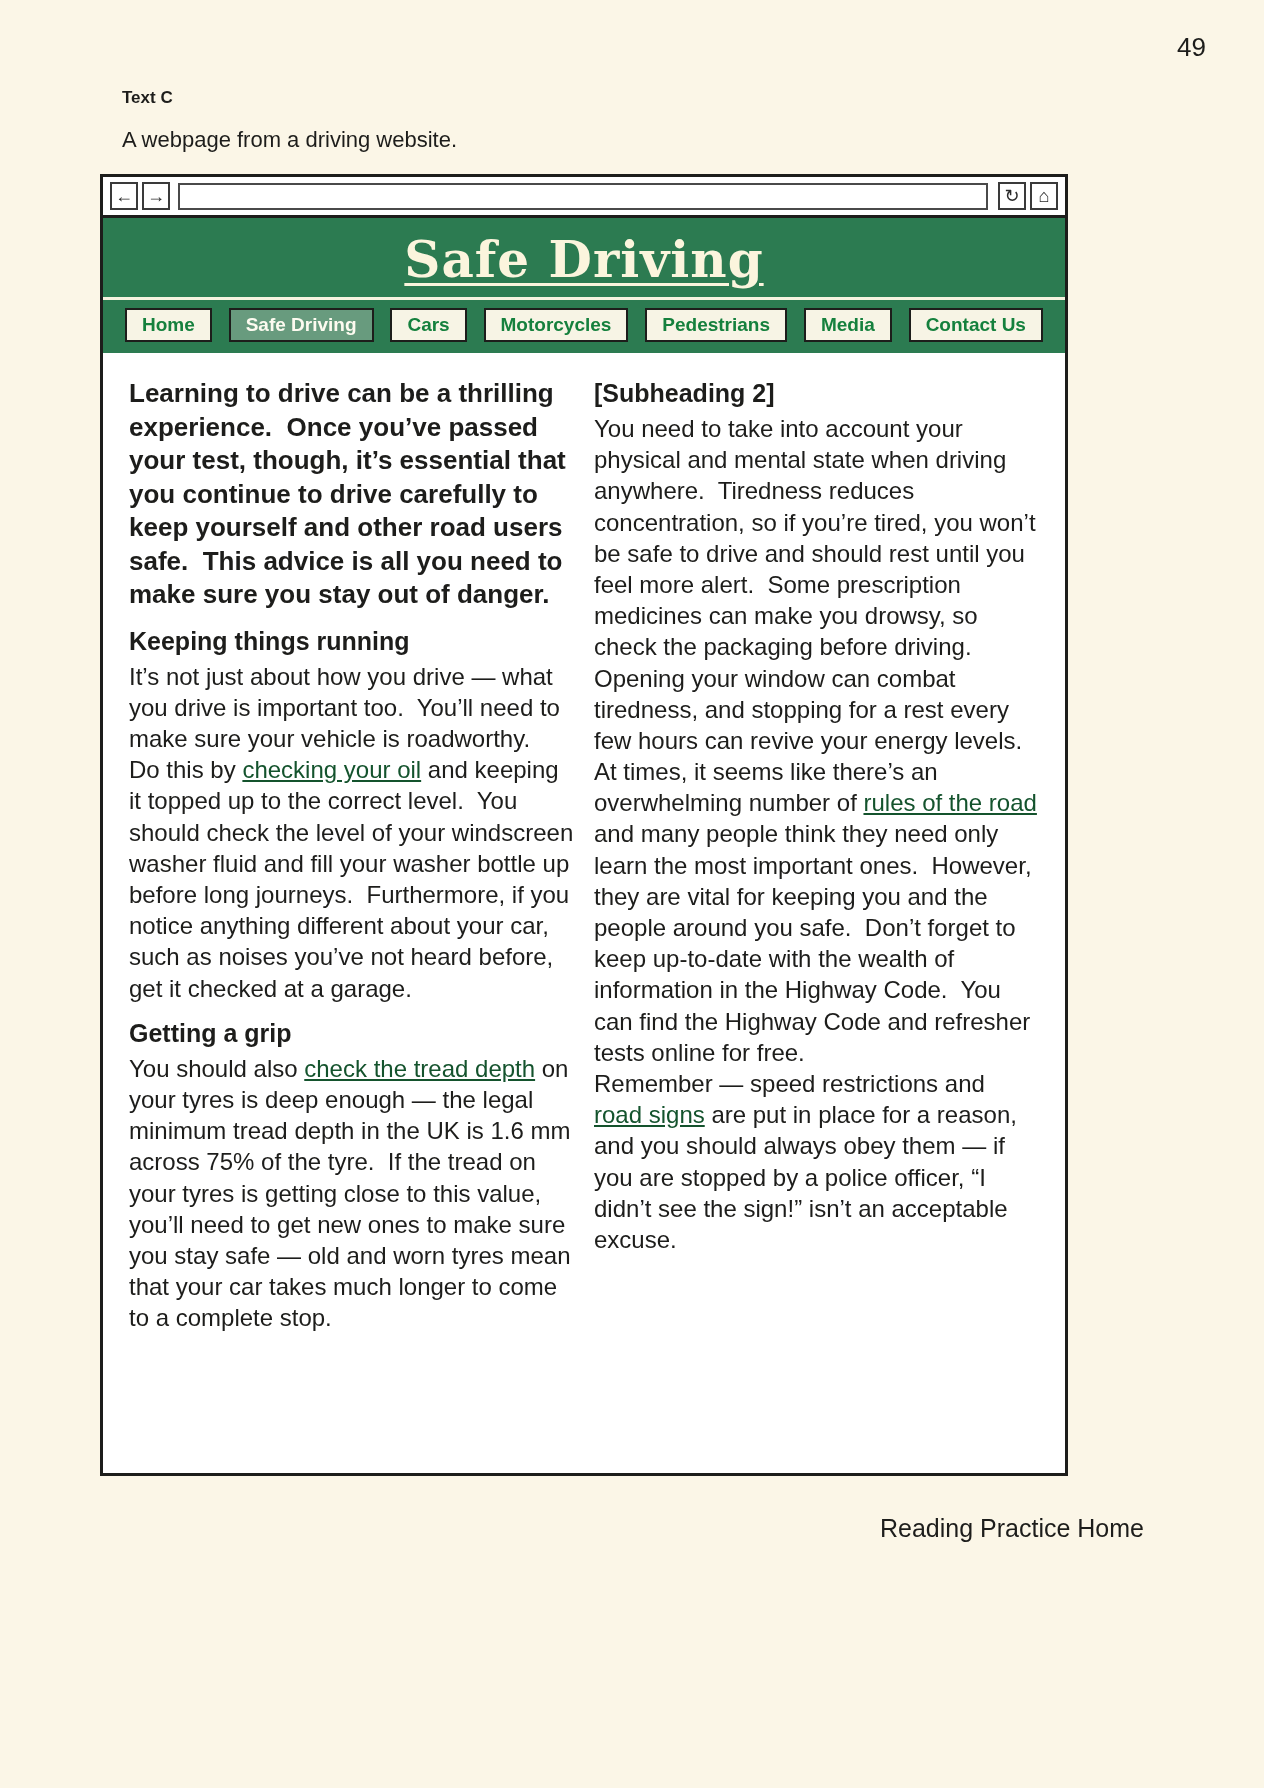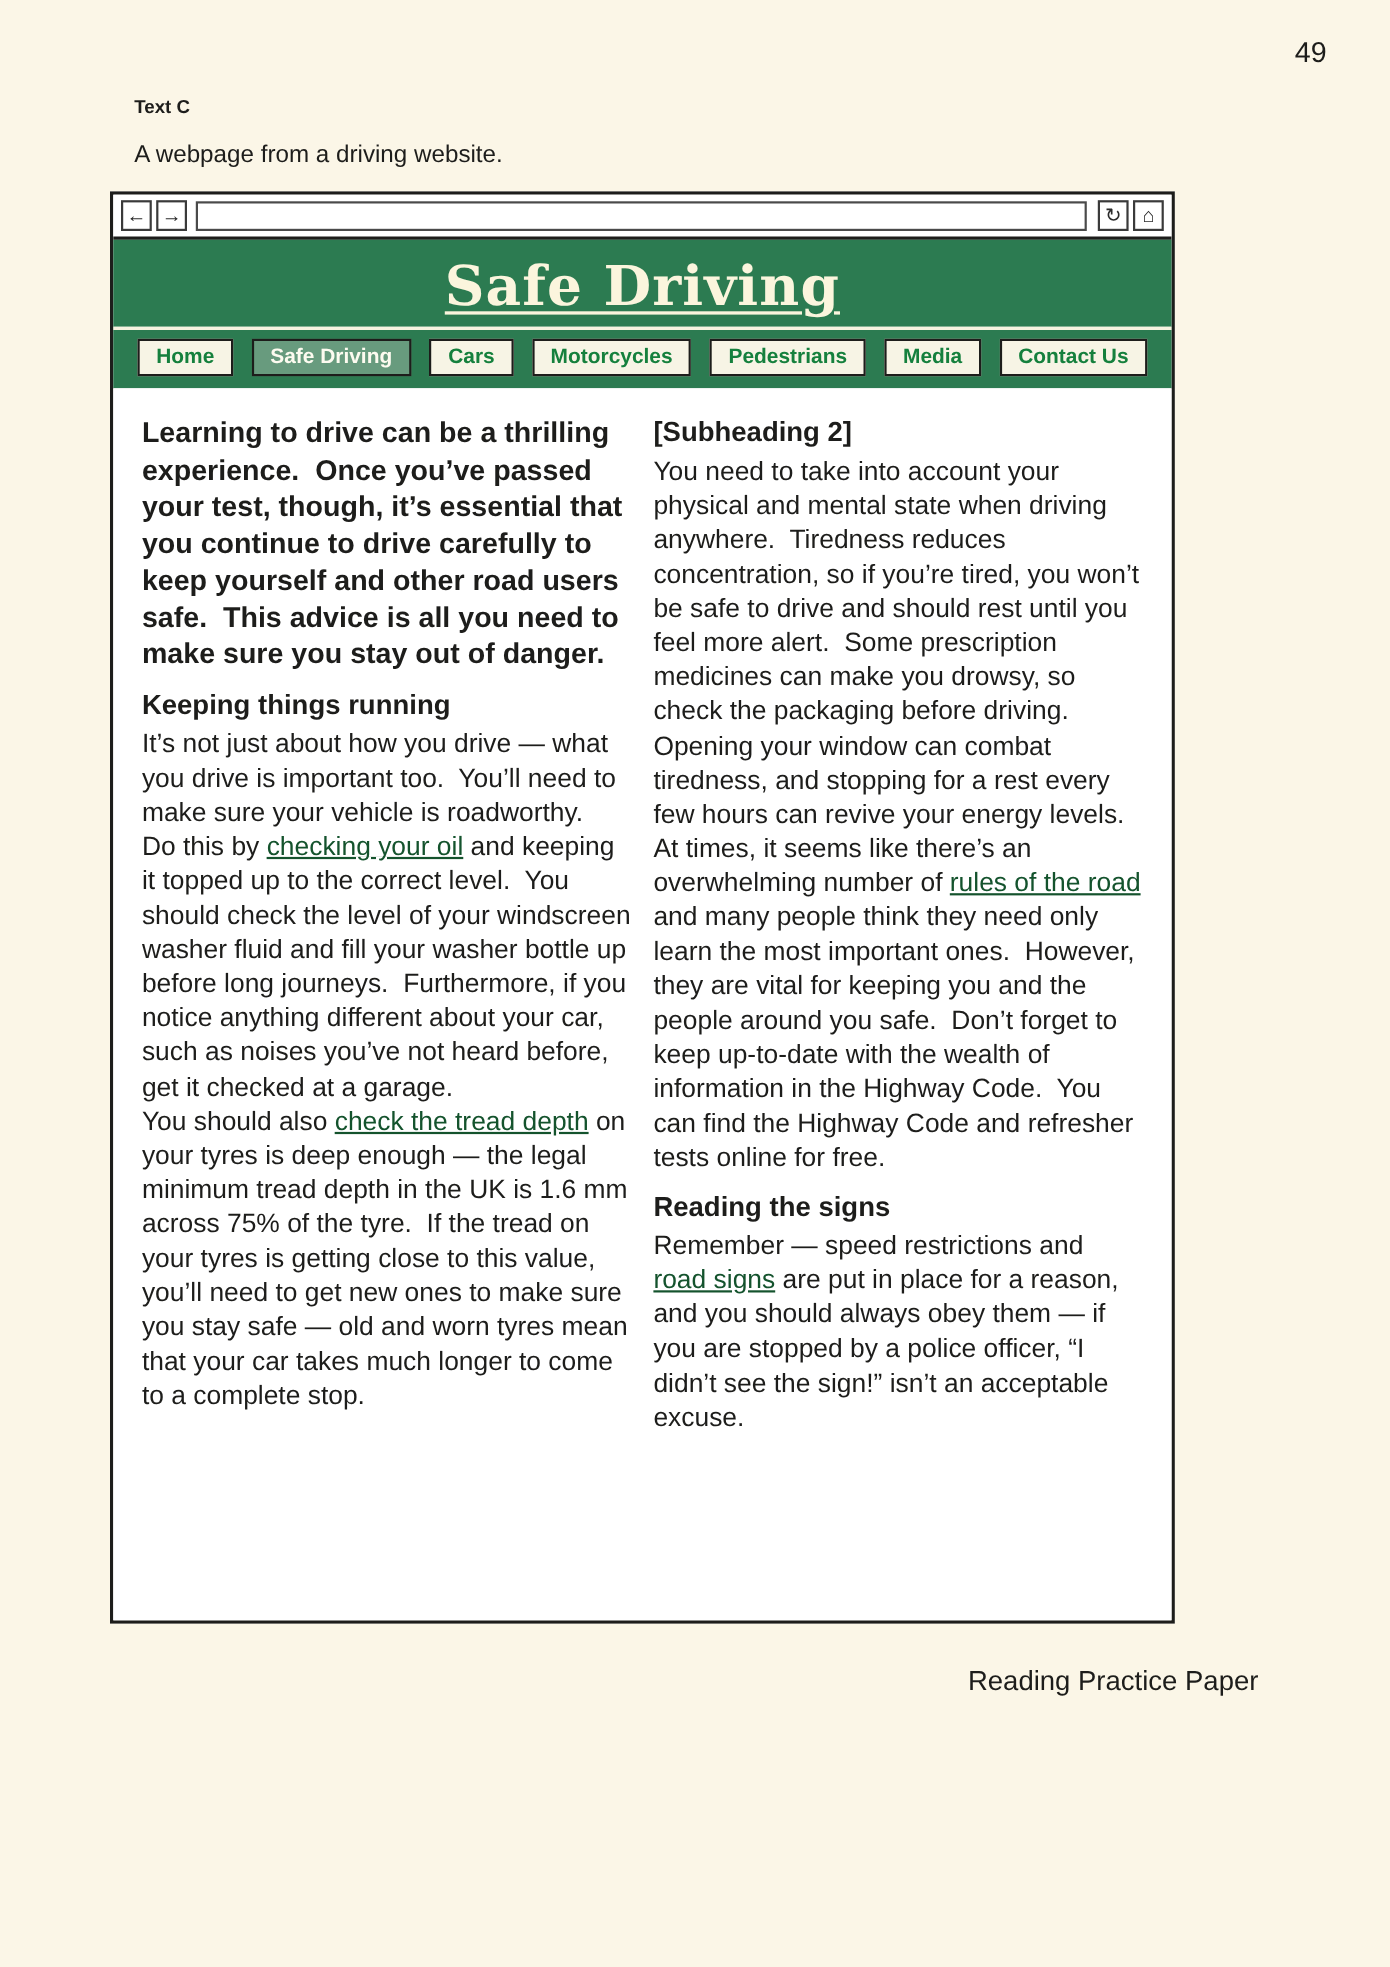--- a/index.html
+++ b/index.html
@@ -143,26 +143,26 @@
       <button class="tab">Pedestrians</button>
       <button class="tab">Media</button>
       <button class="tab">Contact Us</button>
     </nav>
 
   <div class="content">
     <div class="col" id="col-0">
         <p class="intro">Learning to drive can be a thrilling experience.  Once you’ve passed your test, though, it’s essential that you continue to drive carefully to keep yourself and other road users safe.  This advice is all you need to make sure you stay out of danger.</p>
         <h2 class="sec-heading">Keeping things running</h2>
         <p class="para">It’s not just about how you drive — what you drive is important too.  You’ll need to make sure your vehicle is roadworthy.  Do this by <a class="body-link" href="#">checking your oil</a> and keeping it topped up to the correct level.  You should check the level of your windscreen washer fluid and fill your washer bottle up before long journeys.  Furthermore, if you notice anything different about your car, such as noises you’ve not heard before, get it checked at a garage.</p>
+        <h2 class="sec-heading">Getting a grip</h2>
         <p class="para">You should also <a class="body-link" href="#">check the tread depth</a> on your tyres is deep enough — the legal minimum tread depth in the UK is 1.6 mm across 75% of the tyre.  If the tread on your tyres is getting close to this value, you’ll need to get new ones to make sure you stay safe — old and worn tyres mean that your car takes much longer to come to a complete stop.</p>
       </div>
     <div class="col" id="col-1">
         <h2 class="sec-heading">[Subheading 2]</h2>
         <p class="para">You need to take into account your physical and mental state when driving anywhere.  Tiredness reduces concentration, so if you’re tired, you won’t be safe to drive and should rest until you feel more alert.  Some prescription medicines can make you drowsy, so check the packaging before driving.  Opening your window can combat tiredness, and stopping for a rest every few hours can revive your energy levels.</p>
         <p class="para">At times, it seems like there’s an overwhelming number of <a class="body-link" href="#">rules of the road</a> and many people think they need only learn the most important ones.  However, they are vital for keeping you and the people around you safe.  Don’t forget to keep up-to-date with the wealth of information in the Highway Code.  You can find the Highway Code and refresher tests online for free.</p>
-        <h2 class="sec-heading">Reading the signs</h2>
         <p class="para">Remember — speed restrictions and <a class="body-link" href="#">road signs</a> are put in place for a reason, and you should always obey them — if you are stopped by a police officer, “I didn’t see the sign!” isn’t an acceptable excuse.</p>
       </div>
   </div>
 
 </div>
 
-<div class="footer">Reading Practice Paper</div>
+<div class="footer">Reading Practice Home</div>
 
 </body></html>

